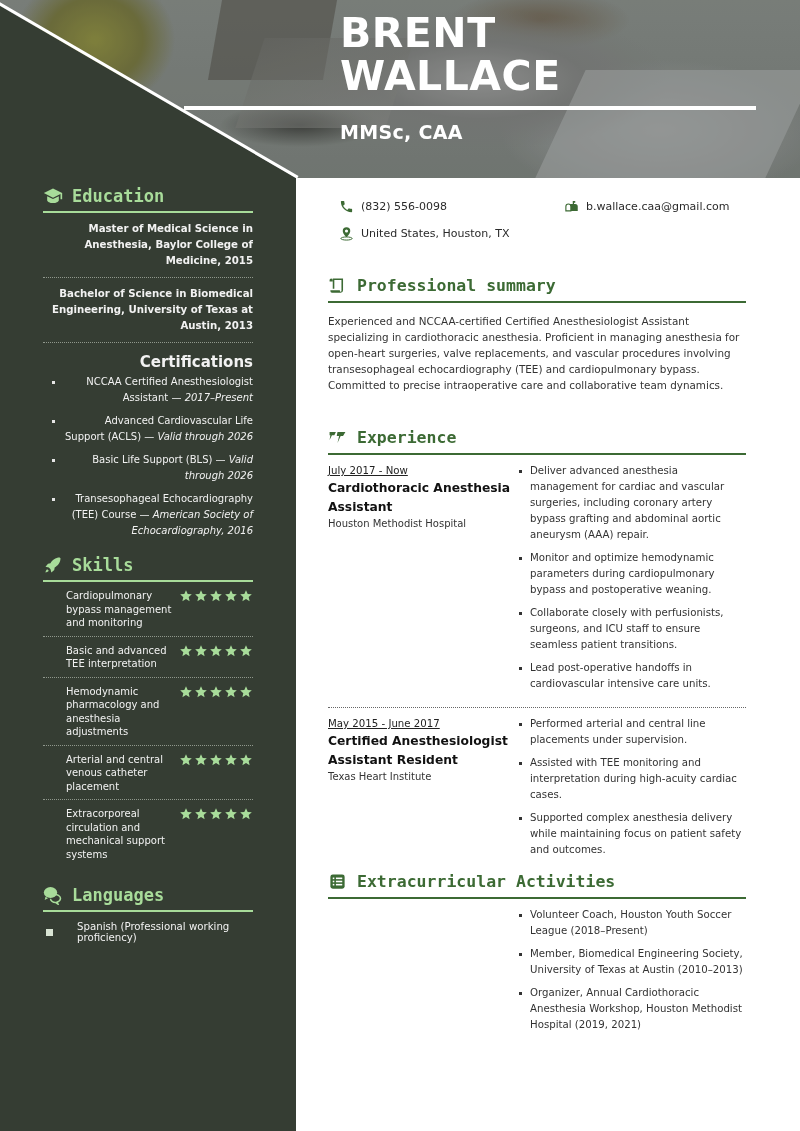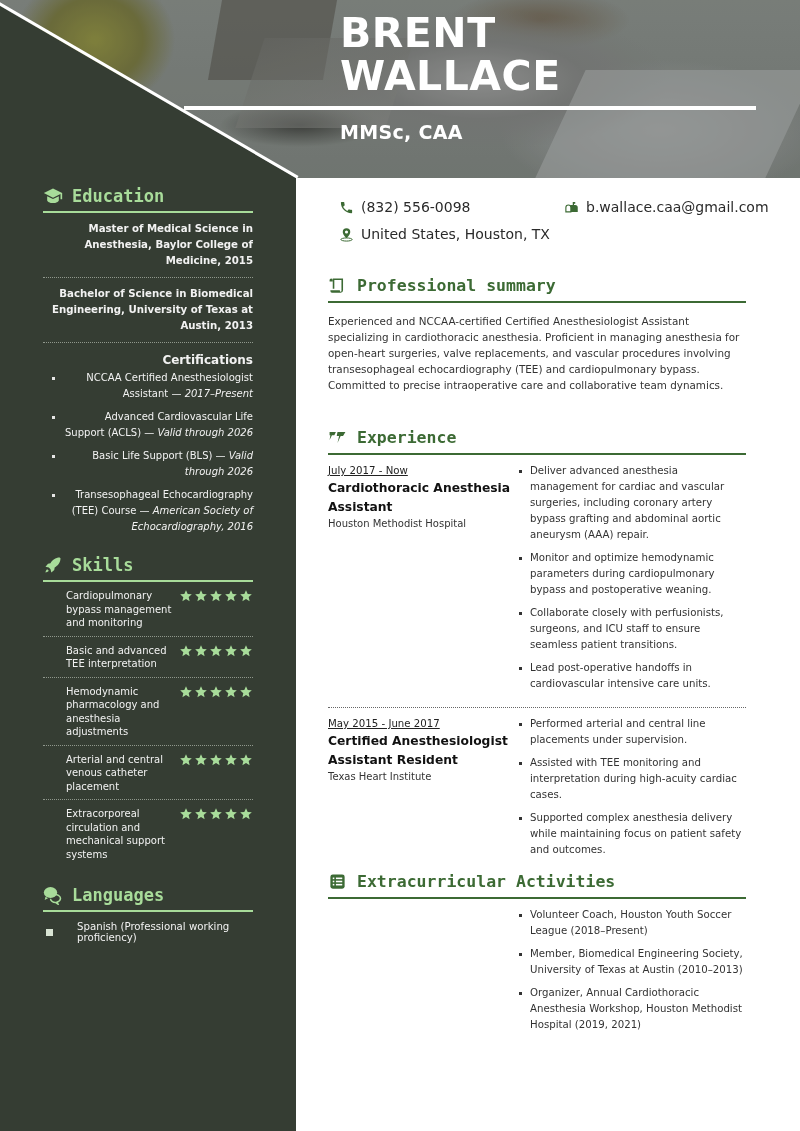--- a/index.html
+++ b/index.html
@@ -62,38 +62,38 @@
 
   
   .side { position: absolute; left: 43px; width: 210px; color: #f2f2f2; }
   .side-heading {
     display: flex; align-items: center; gap: 9px;
     color: #a8dc9a; font-family: "DejaVu Sans Mono", monospace; font-weight: bold; font-size: 17px;
     padding-bottom: 5px; border-bottom: 2px solid #a8dc9a;
   }
   .side-heading svg { width: 20px; height: 20px; flex: none; }
   .edu-item { font-weight: bold; font-size: 10.2px; line-height: 16px; padding: 8px 0 8px; border-bottom: 1px dotted #8f978c; }
-  .cert-title { font-weight: bold; font-size: 12px; margin-top: 10px; }
+  .cert-title { font-weight: bold; font-size: 15px; margin-top: 10px; }
   .cert-list { list-style: none; margin-top: 3px; }
   .cert-list li { position: relative; padding-left: 20px; font-size: 10px; line-height: 16px; margin-bottom: 7px; }
   .cert-list li::before { content: ""; position: absolute; left: 9px; top: 7px; width: 3px; height: 3px; background: #e6e6e6; }
   .cert-list em { font-style: italic; }
 
   .skill-row { display: flex; justify-content: space-between; padding: 7px 0 6px; border-bottom: 1px dotted #8f978c; }
   .skill-row:last-child { border-bottom: none; }
   .skill-name { width: 128px; font-size: 10px; line-height: 13.5px; color: #f2f2f2; margin-left: 23px; }
   .stars { display: flex; gap: 1px; margin-top: 0; }
   .stars svg { width: 14px; height: 14px; }
 
   .lang-item { display: flex; align-items: center; gap: 24px; font-size: 10.2px; color: #f2f2f2; margin-top: 9px; padding-left: 3px; }
   .lang-bullet { width: 7px; height: 7px; background: #d9e4d4; flex: none; }
 
   
   .main { position: absolute; left: 328px; width: 418px; }
-  .contact-row { display: flex; align-items: center; font-size: 14px; color: #2a2a2a; position: absolute; }
+  .contact-row { display: flex; align-items: center; font-size: 11px; color: #2a2a2a; position: absolute; }
   .contact-row svg { width: 15px; height: 15px; margin-right: 7px; }
   .main-heading {
     display: flex; align-items: center; gap: 10px;
     color: #3c6a34; font-family: "DejaVu Sans Mono", monospace; font-weight: bold; font-size: 16.5px;
     padding-bottom: 6px; border-bottom: 2px solid #3c6a34;
   }
   .main-heading svg { width: 19px; height: 19px; flex: none; }
   .summary { font-size: 10.4px; line-height: 16px; color: #333; margin-top: 10px; }
 
   .job { display: flex; padding: 8px 0 8px; }

